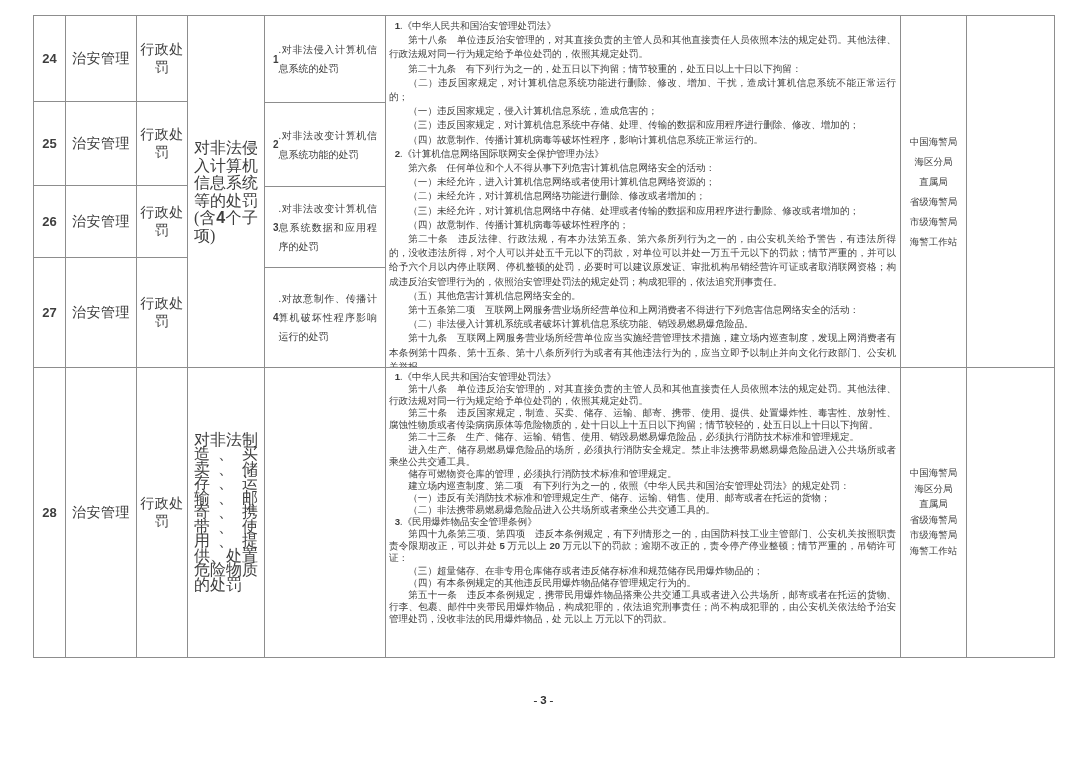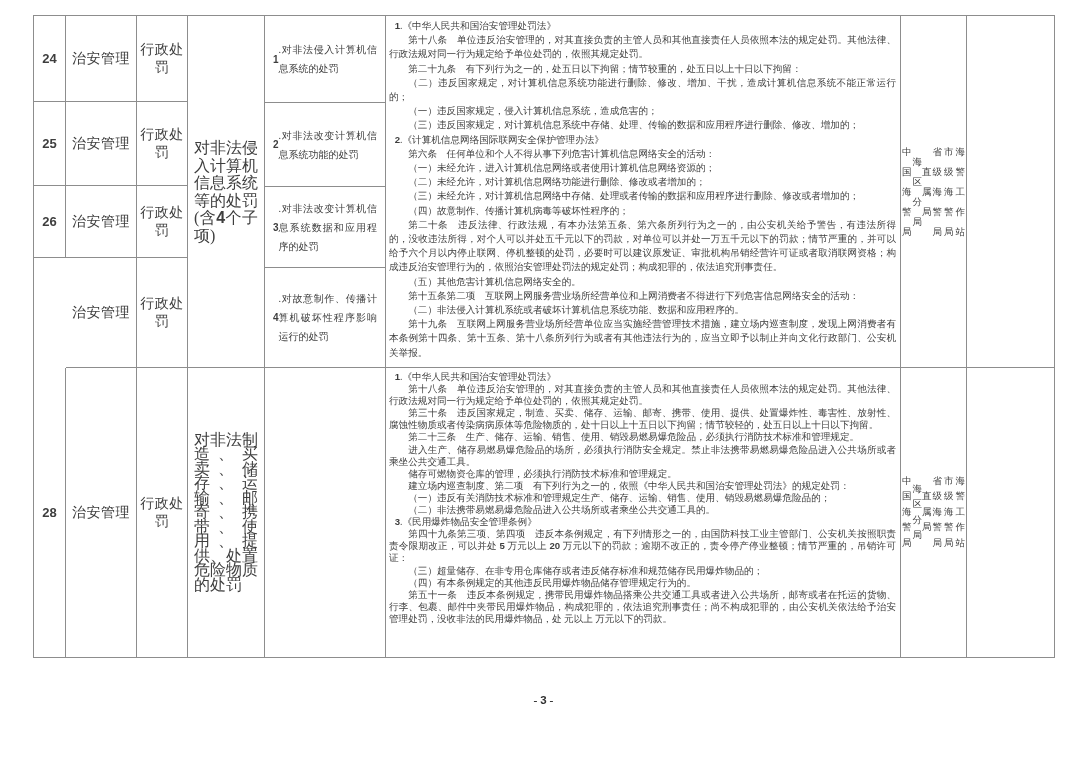--- a/index.html
+++ b/index.html
@@ -32,21 +32,21 @@
     display:flex; align-items:center; padding:0 8px;
     font-size:10px; line-height:19px; text-align:justify;
   }
   .sub-cell:last-child { border-bottom:none; flex:1; }
   .legal { padding:3px 4px 0 3px; text-align:justify; }
   .legal p { margin:0; font-size:9.6px; }
   .lh1 p { line-height:14.2px; }
   .lh2 p { line-height:12.1px; }
   .p-law  { text-indent:.6em; }
   .p-para { text-indent:2em; }
-  .agency-cell { display:flex; align-items:center; justify-content:center; font-size:9.5px; text-align:center; }
+  .agency-cell { display:flex; flex-direction:column; align-items:center; justify-content:center; font-size:9.5px; text-align:center; }
   .ag1 { line-height:20px; }
   .ag2 { line-height:15.5px; }
   .digit { font-family:"Liberation Sans","DejaVu Sans",sans-serif; font-weight:700; }
   .page-footer {
     position:absolute; left:33px; width:1021px; top:694px;
     text-align:center; font-size:11.5px; color:#2f2f2f;
   }
 </style>
 </head>
 <body>
@@ -65,20 +65,23 @@
       </div>
     <div class="cell center lbl-cell" style="grid-area:2/2">治安管理</div>
     <div class="cell center lbl-cell" style="grid-area:2/3">行政处罚</div>
 
     <div class="cell center no-cell" style="grid-area:3/1">
         <span class="digit">26</span>
       </div>
     <div class="cell center lbl-cell" style="grid-area:3/2">治安管理</div>
     <div class="cell center lbl-cell" style="grid-area:3/3">行政处罚</div>
 
+    <div class="cell center no-cell" style="grid-area:4/1">
+        <span class="digit">27</span>
+      </div>
     <div class="cell center lbl-cell" style="grid-area:4/2">治安管理</div>
     <div class="cell center lbl-cell" style="grid-area:4/3">行政处罚</div>
 
     <div class="cell item-cell item-g1" style="grid-area:1/4/5/5">
       <div>对非法侵入计算机信息系统等的处罚(含<span class="digit">4</span>个子项)</div>
     </div>
 
     <div class="cell sub-wrap" style="grid-area:1/5/5/6">
       <div class="sub-cell" style="height:87px"><span class="digit">1</span>.对非法侵入计算机信息系统的处罚</div>
       <div class="sub-cell" style="height:84px"><span class="digit">2</span>.对非法改变计算机信息系统功能的处罚</div>
@@ -86,30 +89,31 @@
       <div class="sub-cell"><span class="digit">4</span>.对故意制作、传播计算机破坏性程序影响运行的处罚</div>
     </div>
 
     <div class="cell legal lh1" style="grid-area:1/6/5/7">
         <p class="p-law"><span class="digit">1</span>.《中华人民共和国治安管理处罚法》</p>
         <p class="p-para">第十八条　单位违反治安管理的，对其直接负责的主管人员和其他直接责任人员依照本法的规定处罚。其他法律、行政法规对同一行为规定给予单位处罚的，依照其规定处罚。</p>
         <p class="p-para">第二十九条　有下列行为之一的，处五日以下拘留；情节较重的，处五日以上十日以下拘留：</p>
         <p class="p-para">（二）违反国家规定，对计算机信息系统功能进行删除、修改、增加、干扰，造成计算机信息系统不能正常运行的；</p>
         <p class="p-para">（一）违反国家规定，侵入计算机信息系统，造成危害的；</p>
         <p class="p-para">（三）违反国家规定，对计算机信息系统中存储、处理、传输的数据和应用程序进行删除、修改、增加的；</p>
+        <p class="p-para">（四）故意制作、传播计算机病毒等破坏性程序，影响计算机信息系统正常运行的。</p>
         <p class="p-law"><span class="digit">2</span>.《计算机信息网络国际联网安全保护管理办法》</p>
         <p class="p-para">第六条　任何单位和个人不得从事下列危害计算机信息网络安全的活动：</p>
         <p class="p-para">（一）未经允许，进入计算机信息网络或者使用计算机信息网络资源的；</p>
         <p class="p-para">（二）未经允许，对计算机信息网络功能进行删除、修改或者增加的；</p>
         <p class="p-para">（三）未经允许，对计算机信息网络中存储、处理或者传输的数据和应用程序进行删除、修改或者增加的；</p>
         <p class="p-para">（四）故意制作、传播计算机病毒等破坏性程序的；</p>
         <p class="p-para">第二十条　违反法律、行政法规，有本办法第五条、第六条所列行为之一的，由公安机关给予警告，有违法所得的，没收违法所得，对个人可以并处五千元以下的罚款，对单位可以并处一万五千元以下的罚款；情节严重的，并可以给予六个月以内停止联网、停机整顿的处罚，必要时可以建议原发证、审批机构吊销经营许可证或者取消联网资格；构成违反治安管理行为的，依照治安管理处罚法的规定处罚；构成犯罪的，依法追究刑事责任。</p>
         <p class="p-para">（五）其他危害计算机信息网络安全的。</p>
         <p class="p-para">第十五条第二项　互联网上网服务营业场所经营单位和上网消费者不得进行下列危害信息网络安全的活动：</p>
-        <p class="p-para">（二）非法侵入计算机系统或者破坏计算机信息系统功能、数据和应用程序的。</p>
+        <p class="p-para">（二）非法侵入计算机系统或者破坏计算机信息系统功能、销毁易燃易爆危险品。</p>
         <p class="p-para">第十九条　互联网上网服务营业场所经营单位应当实施经营管理技术措施，建立场内巡查制度，发现上网消费者有本条例第十四条、第十五条、第十八条所列行为或者有其他违法行为的，应当立即予以制止并向文化行政部门、公安机关举报。</p>
       </div>
 
     <div class="cell agency-cell ag1" style="grid-area:1/7/5/8">
         <div>中国海警局</div>
         <div>海区分局</div>
         <div>直属局</div>
         <div>省级海警局</div>
         <div>市级海警局</div>
         <div>海警工作站</div>
@@ -127,21 +131,21 @@
     </div>
     <div class="cell" style="grid-area:5/5"></div>
     <div class="cell legal lh2" style="grid-area:5/6">
         <p class="p-law"><span class="digit">1</span>.《中华人民共和国治安管理处罚法》</p>
         <p class="p-para">第十八条　单位违反治安管理的，对其直接负责的主管人员和其他直接责任人员依照本法的规定处罚。其他法律、行政法规对同一行为规定给予单位处罚的，依照其规定处罚。</p>
         <p class="p-para">第三十条　违反国家规定，制造、买卖、储存、运输、邮寄、携带、使用、提供、处置爆炸性、毒害性、放射性、腐蚀性物质或者传染病病原体等危险物质的，处十日以上十五日以下拘留；情节较轻的，处五日以上十日以下拘留。</p>
         <p class="p-para">第二十三条　生产、储存、运输、销售、使用、销毁易燃易爆危险品，必须执行消防技术标准和管理规定。</p>
         <p class="p-para">进入生产、储存易燃易爆危险品的场所，必须执行消防安全规定。禁止非法携带易燃易爆危险品进入公共场所或者乘坐公共交通工具。</p>
         <p class="p-para">储存可燃物资仓库的管理，必须执行消防技术标准和管理规定。</p>
         <p class="p-para">建立场内巡查制度、第二项　有下列行为之一的，依照《中华人民共和国治安管理处罚法》的规定处罚：</p>
-        <p class="p-para">（一）违反有关消防技术标准和管理规定生产、储存、运输、销售、使用、销毁易燃易爆危险品的；</p>
+        <p class="p-para">（一）违反有关消防技术标准和管理规定生产、储存、运输、销售、使用、邮寄或者在托运的货物；</p>
         <p class="p-para">（二）非法携带易燃易爆危险品进入公共场所或者乘坐公共交通工具的。</p>
         <p class="p-law"><span class="digit">3</span>.《民用爆炸物品安全管理条例》</p>
         <p class="p-para">第四十九条第三项、第四项　违反本条例规定，有下列情形之一的，由国防科技工业主管部门、公安机关按照职责责令限期改正，可以并处 <span class="digit">5</span> 万元以上 <span class="digit">20</span> 万元以下的罚款；逾期不改正的，责令停产停业整顿；情节严重的，吊销许可证：</p>
         <p class="p-para">（三）超量储存、在非专用仓库储存或者违反储存标准和规范储存民用爆炸物品的；</p>
         <p class="p-para">（四）有本条例规定的其他违反民用爆炸物品储存管理规定行为的。</p>
         <p class="p-para">第五十一条　违反本条例规定，携带民用爆炸物品搭乘公共交通工具或者进入公共场所，邮寄或者在托运的货物、行李、包裹、邮件中夹带民用爆炸物品，构成犯罪的，依法追究刑事责任；尚不构成犯罪的，由公安机关依法给予治安管理处罚，没收非法的民用爆炸物品，处  元以上  万元以下的罚款。</p>
       </div>
     <div class="cell agency-cell ag2" style="grid-area:5/7">
         <div>中国海警局</div>
         <div>海区分局</div>

